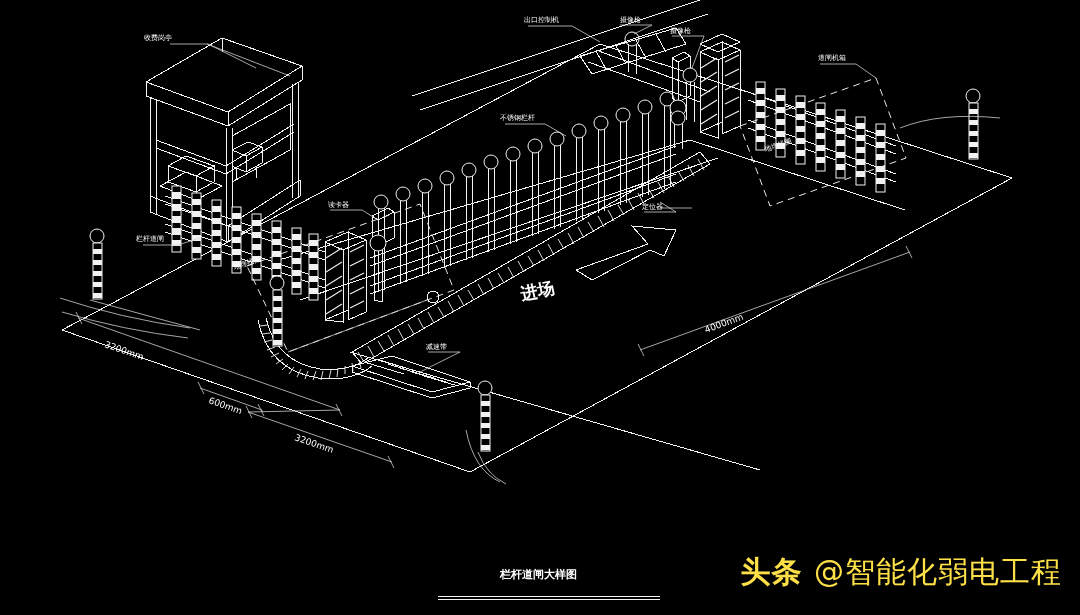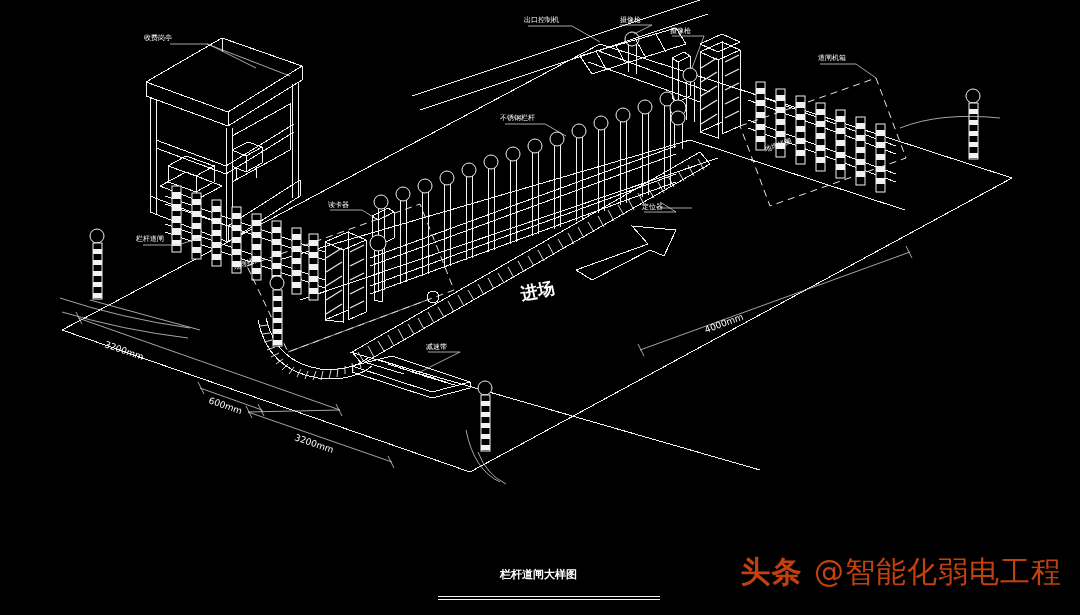--- a/index.html
+++ b/index.html
@@ -9,21 +9,21 @@
   .ln{stroke:#f2f2f2;stroke-width:1;fill:none;shape-rendering:crispEdges;}
   .ln-d{stroke:#e8e8e8;stroke-width:1;fill:none;stroke-dasharray:7 5;}
   .ln-t{stroke:#cfcfcf;stroke-width:0.8;fill:none;}
   .fillw{fill:#f2f2f2;stroke:none;}
   .fillb{fill:#000;stroke:#f2f2f2;stroke-width:1;}
   .cadtxt{fill:#ffffff;font-family:"DejaVu Sans","Liberation Sans",sans-serif;font-size:7px;
           letter-spacing:0px;dominant-baseline:middle;}
   .dimtxt{fill:#ffffff;font-family:"DejaVu Sans","Liberation Sans",sans-serif;font-size:9px;}
   .bigtxt{fill:#ffffff;font-family:"DejaVu Sans","Liberation Sans",sans-serif;font-size:17px;font-weight:bold;}
   .titletxt{fill:#ffffff;font-family:"DejaVu Sans","Liberation Sans",sans-serif;font-size:11px;font-weight:bold;}
-  #watermark{position:absolute;right:18px;bottom:22px;color:#c2410c;
+  #watermark{position:absolute;right:18px;bottom:22px;color:#fde047;
       font-family:"DejaVu Sans","Liberation Sans",sans-serif;font-size:30px;font-weight:bold;
       letter-spacing:1px;white-space:nowrap;text-align:center;}
   #watermark .at{font-weight:normal;}
 </style>
 </head>
 <body>
 
 <div id="stage">
 
 <svg id="cad" viewBox="0 0 1080 615">

